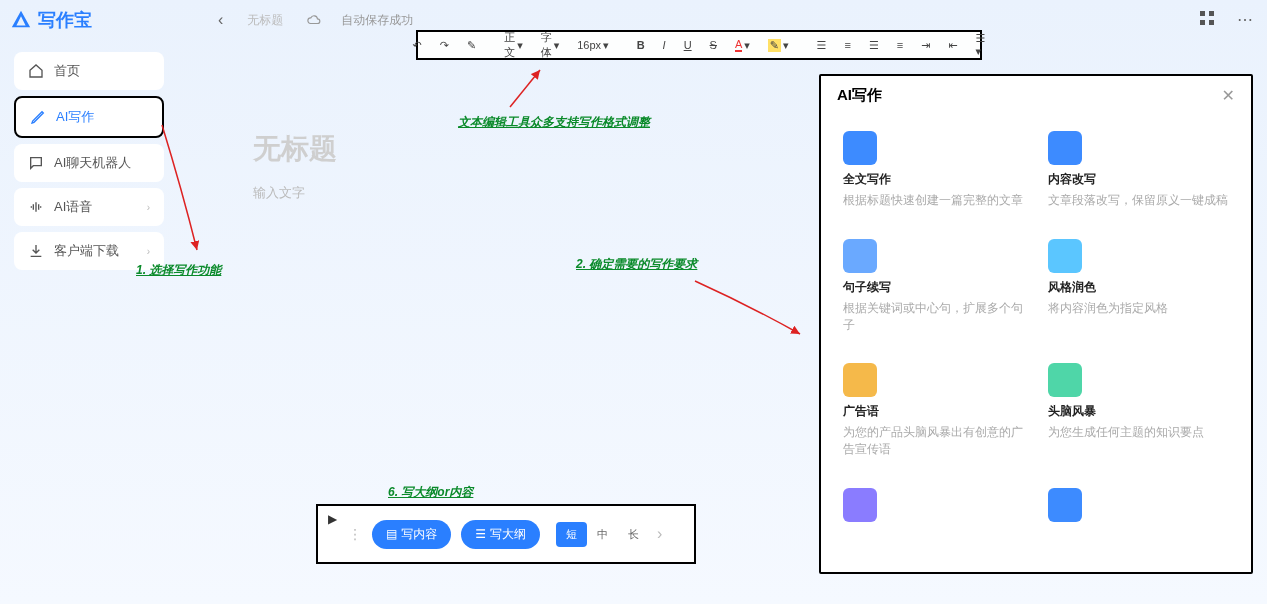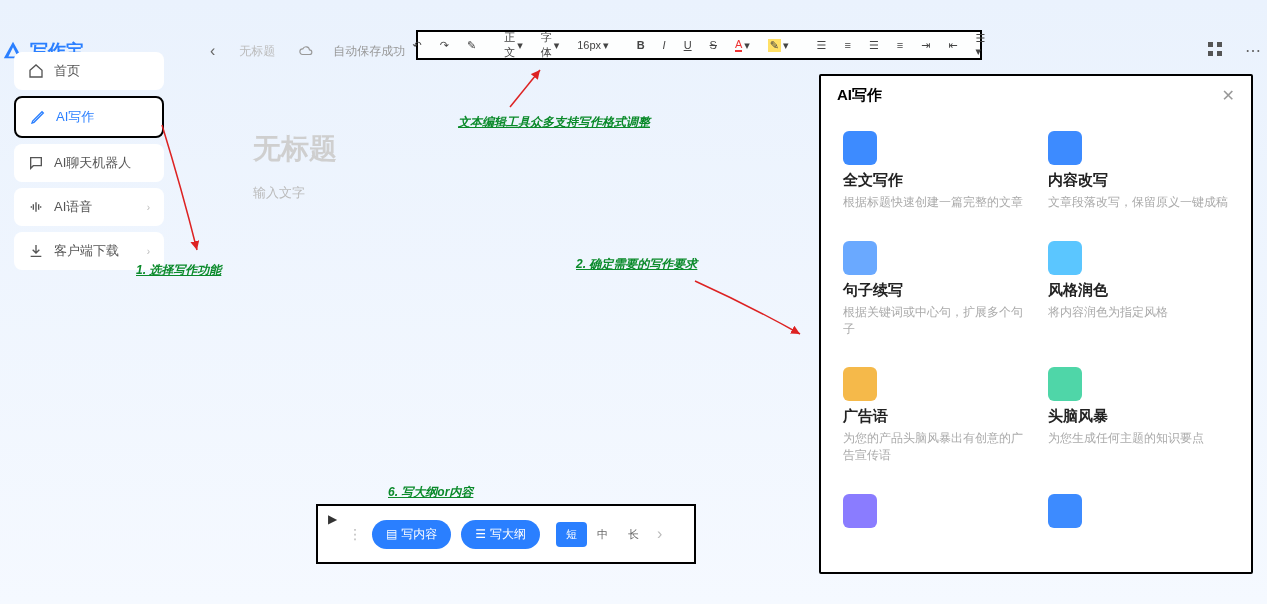--- a/index.html
+++ b/index.html
@@ -1,19 +1,19 @@
 <!DOCTYPE html>
 <html><head>
 <meta charset="utf-8">
 <style>
 * { margin: 0; padding: 0; box-sizing: border-box; font-family: "Microsoft YaHei", "PingFang SC", sans-serif; }
 body { width: 1267px; height: 604px; background: linear-gradient(180deg, #eaf2fd 0%, #f5f9ff 100%); overflow: hidden; position: relative; }
 
 
-.header { height: 40px; display: flex; align-items: center; padding: 0 2px; margin-top: 31px; }
+.header { height: 40px; display: flex; align-items: center; padding: 0 10px; }
 .logo { display: flex; align-items: center; gap: 6px; color: #2a7fff; font-weight: 700; font-size: 18px; }
 .logo-icon { width: 22px; height: 22px; }
 .back-btn { margin-left: 120px; color: #666; font-size: 16px; cursor: pointer; padding: 2px 6px; }
 .crumb { margin-left: 18px; color: #bbb; font-size: 12px; }
 .autosave { margin-left: 24px; color: #999; font-size: 12px; display: flex; align-items: center; gap: 20px; }
 .cloud-icon { width: 14px; height: 14px; }
 .header-right { margin-left: auto; display: flex; gap: 14px; color: #666; }
 .hdr-btn { cursor: pointer; padding: 4px; }
 
 
@@ -34,21 +34,21 @@
 .editor-body { color: #bbb; font-size: 13px; }
 
 
 .ai-panel { position: absolute; right: 14px; top: 74px; width: 434px; height: 500px; border: 2px solid #000; background: #fff; border-radius: 2px; }
 .ai-head { display: flex; align-items: center; justify-content: space-between; padding: 10px 16px 6px; }
 .ai-head-title { font-weight: 700; font-size: 15px; }
 .close-x { color: #999; cursor: pointer; font-size: 16px; }
 .ai-grid { display: grid; grid-template-columns: 1fr 1fr; gap: 12px; padding: 10px 16px; }
 .ai-card { border-radius: 8px; padding: 10px 6px 8px; cursor: pointer; }
 .ai-card-icon { width: 34px; height: 34px; border-radius: 6px; margin-bottom: 6px; }
-.ai-card-title { font-weight: 700; font-size: 15px; margin-bottom: 4px; color: #222; }
+.ai-card-title { font-weight: 700; font-size: 12px; margin-bottom: 4px; color: #222; }
 .ai-card-desc { font-size: 12px; color: #aaa; line-height: 1.4; }
 
 
 .bottom-bar { position: absolute; left: 316px; top: 504px; width: 380px; height: 60px; border: 2px solid #000; background: #fff; display: flex; align-items: center; padding: 0 14px; gap: 10px; }
 .play-ic { font-size: 12px; color: #333; position: absolute; top: 6px; left: 10px; }
 .dots { color: #bbb; font-size: 14px; cursor: pointer; margin-left: 16px; }
 .pill { border-radius: 16px; padding: 6px 14px; font-size: 12px; display: flex; align-items: center; gap: 4px; cursor: pointer; }
 .pill.primary { background: #2a7fff; color: #fff; }
 .len-group { display: flex; align-items: center; gap: 0; margin-left: 6px; }
 .len-btn { padding: 5px 10px; font-size: 11px; cursor: pointer; color: #666; border-radius: 4px; }

